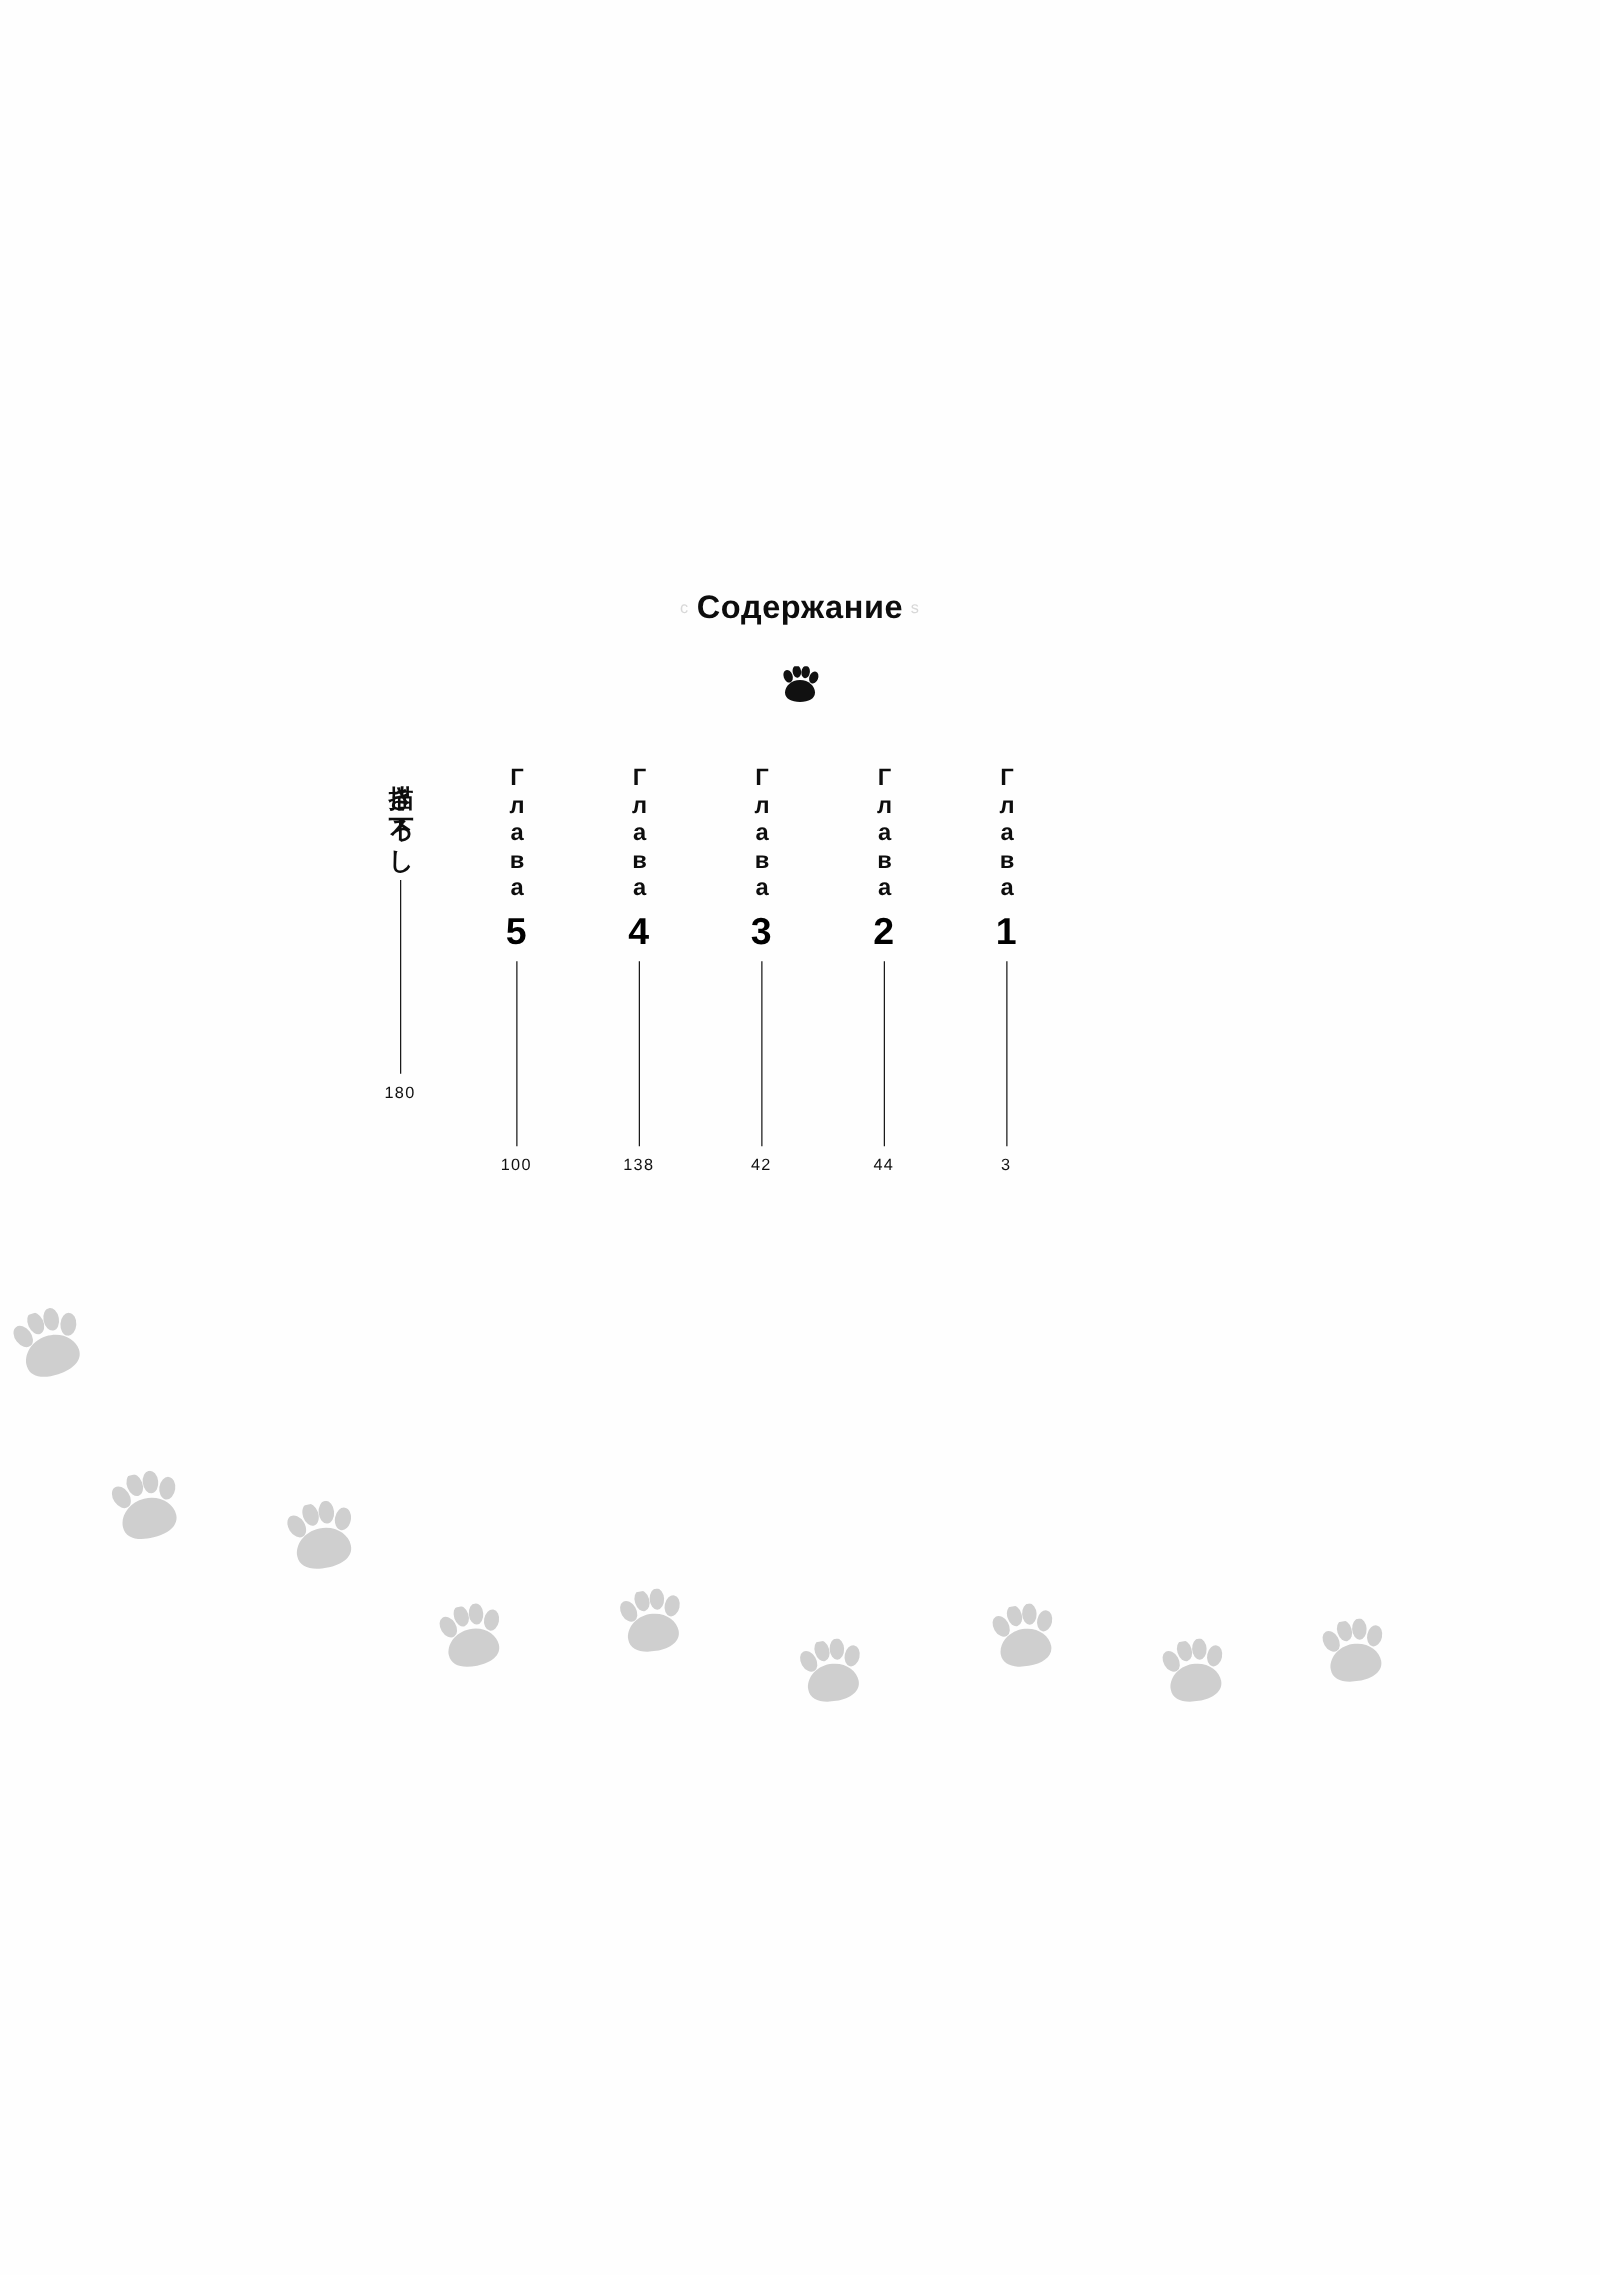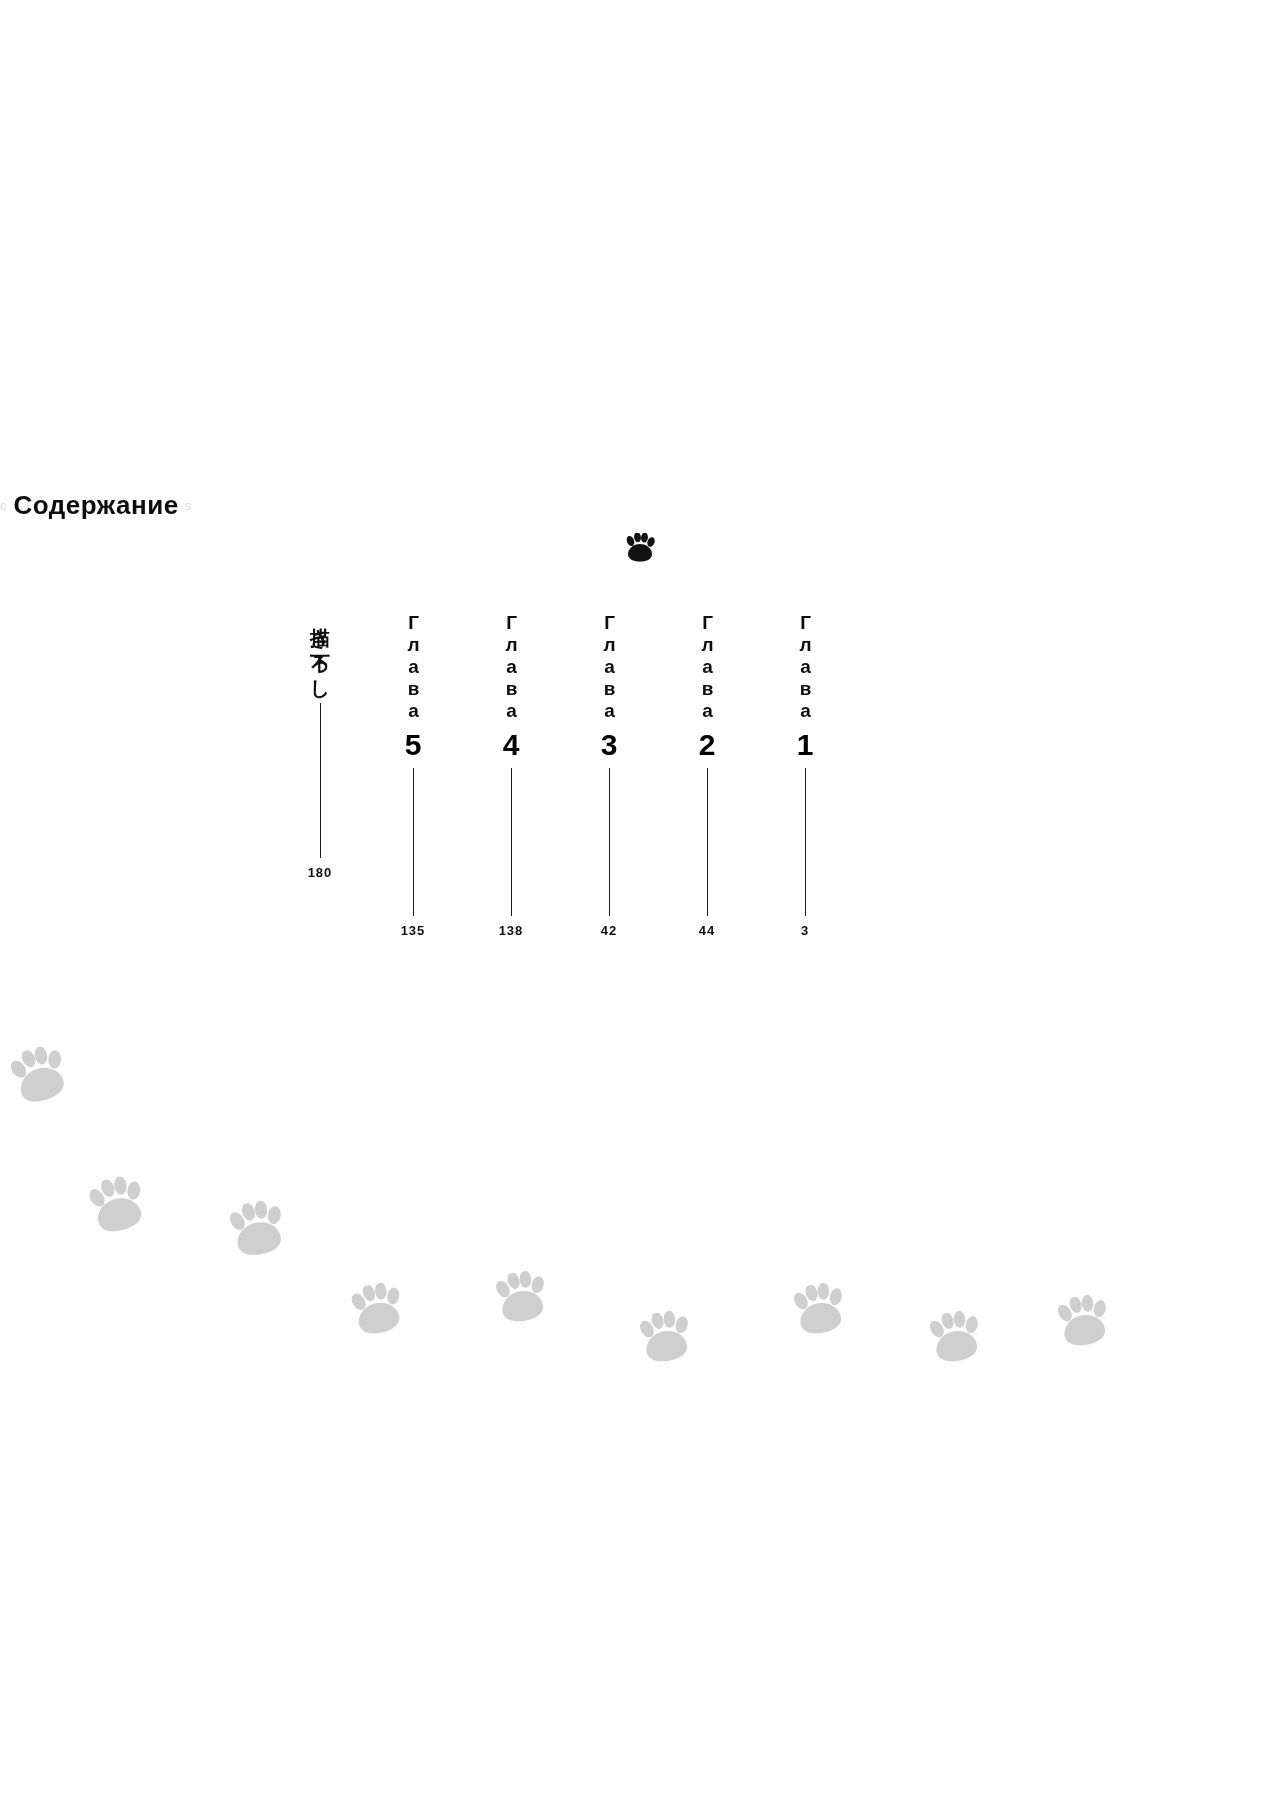--- a/index.html
+++ b/index.html
@@ -22,23 +22,22 @@
     inset: 0;
     background: #fefefe;
   }
 
   
   #toc-title-row {
     position: absolute;
     top: 470px;
     left: 0;
     width: 1280px;
-    text-align: left;
+    text-align: center;
     white-space: nowrap;
-    margin-top: 20px;
   }
   #toc-title {
     font-size: 26px;
     font-weight: bold;
     letter-spacing: 0.5px;
     color: #0d0d0d;
     display: inline-block;
     vertical-align: middle;
   }
   .title-deco {
@@ -100,21 +99,21 @@
   }
   .col-rule {
     display: block;
     width: 1px;
     background: #1a1a1a;
     margin: 8px auto 0 auto;
   }
   .col-page {
     display: block;
     font-size: 13px;
-    font-weight: bold;
+    font-weight: normal;
     letter-spacing: 1px;
     color: #111111;
     margin-top: 7px;
   }
   
   .ghost {
     position: absolute;
     top: 14px;
     left: 50%;
     transform: translateX(-50%);
@@ -193,21 +192,21 @@
       <span class="col-num">4</span>
       <span class="col-rule" style="height:148px;"></span>
       <span class="col-page">138</span>
     </div>
 
     <div class="col" style="left:378px;">
       <span class="ghost">Глава</span>
       <span class="col-label">Глава</span>
       <span class="col-num">5</span>
       <span class="col-rule" style="height:148px;"></span>
-      <span class="col-page">135</span>
+      <span class="col-page">100</span>
     </div>
 
     <div class="col" style="left:285px;">
       <span class="col-label jp">描き下ろし</span>
       <span class="col-rule" style="height:155px;"></span>
       <span class="col-page">180</span>
     </div>
 
   </div>
 

